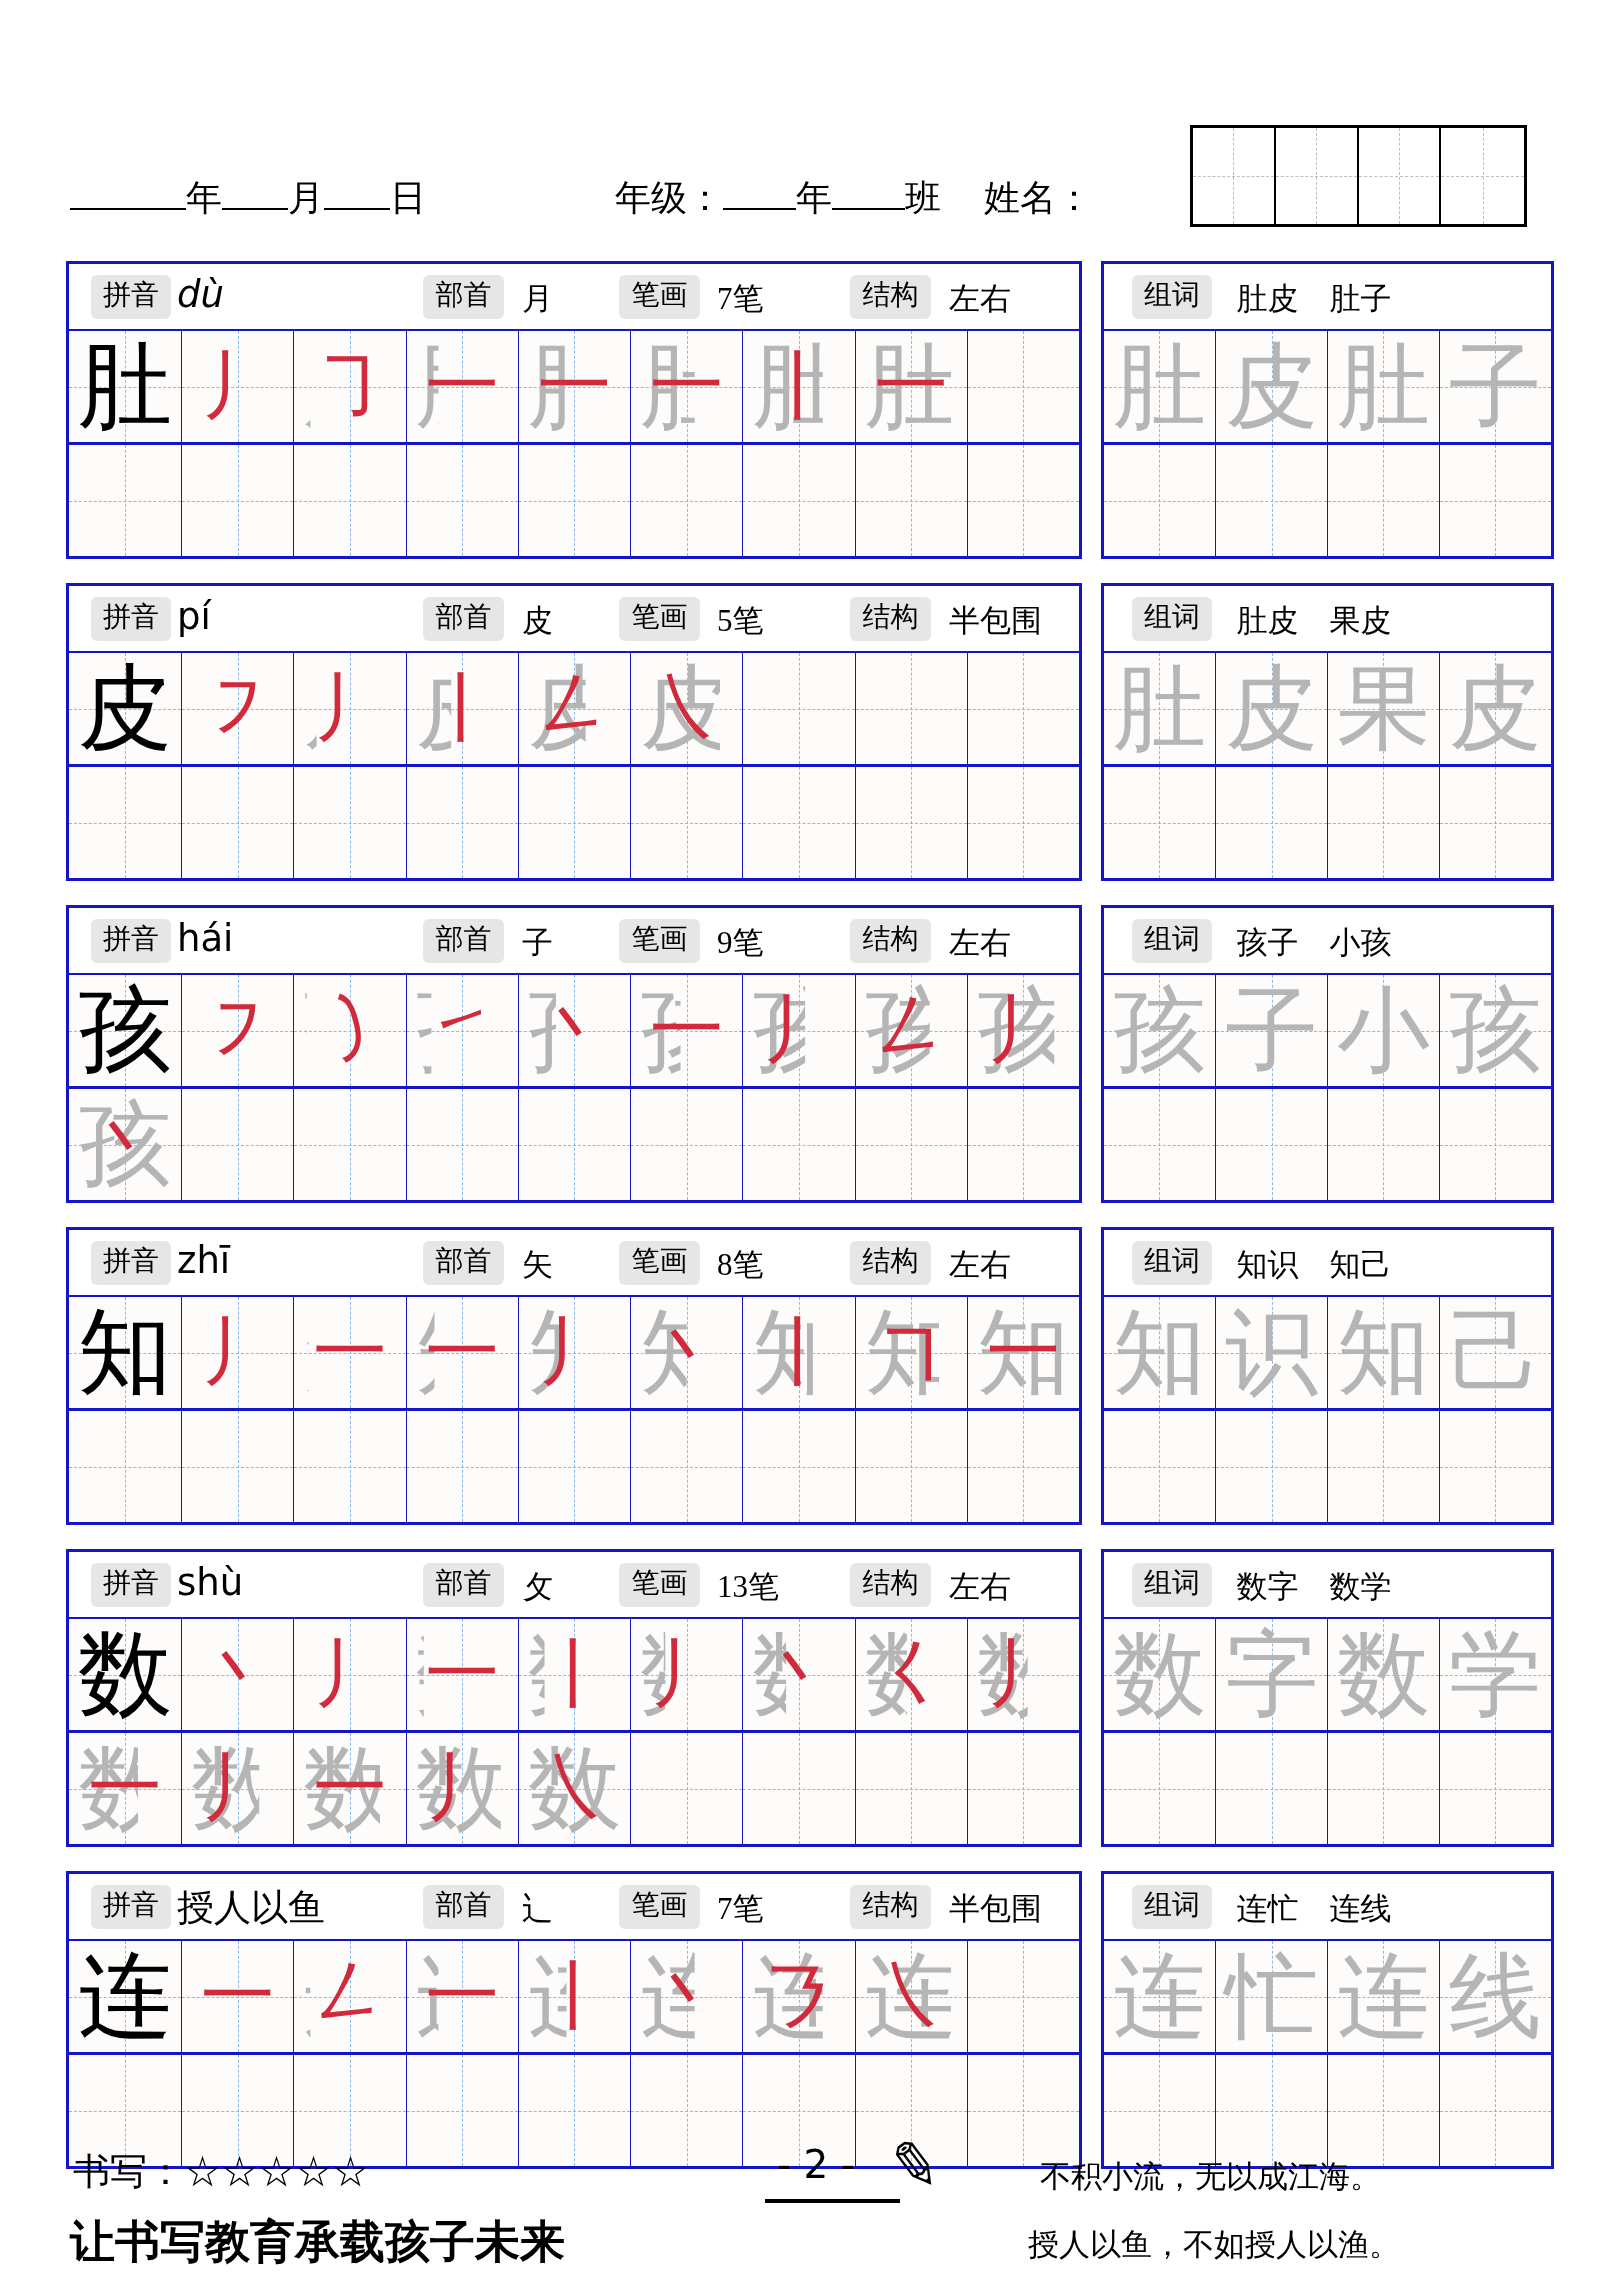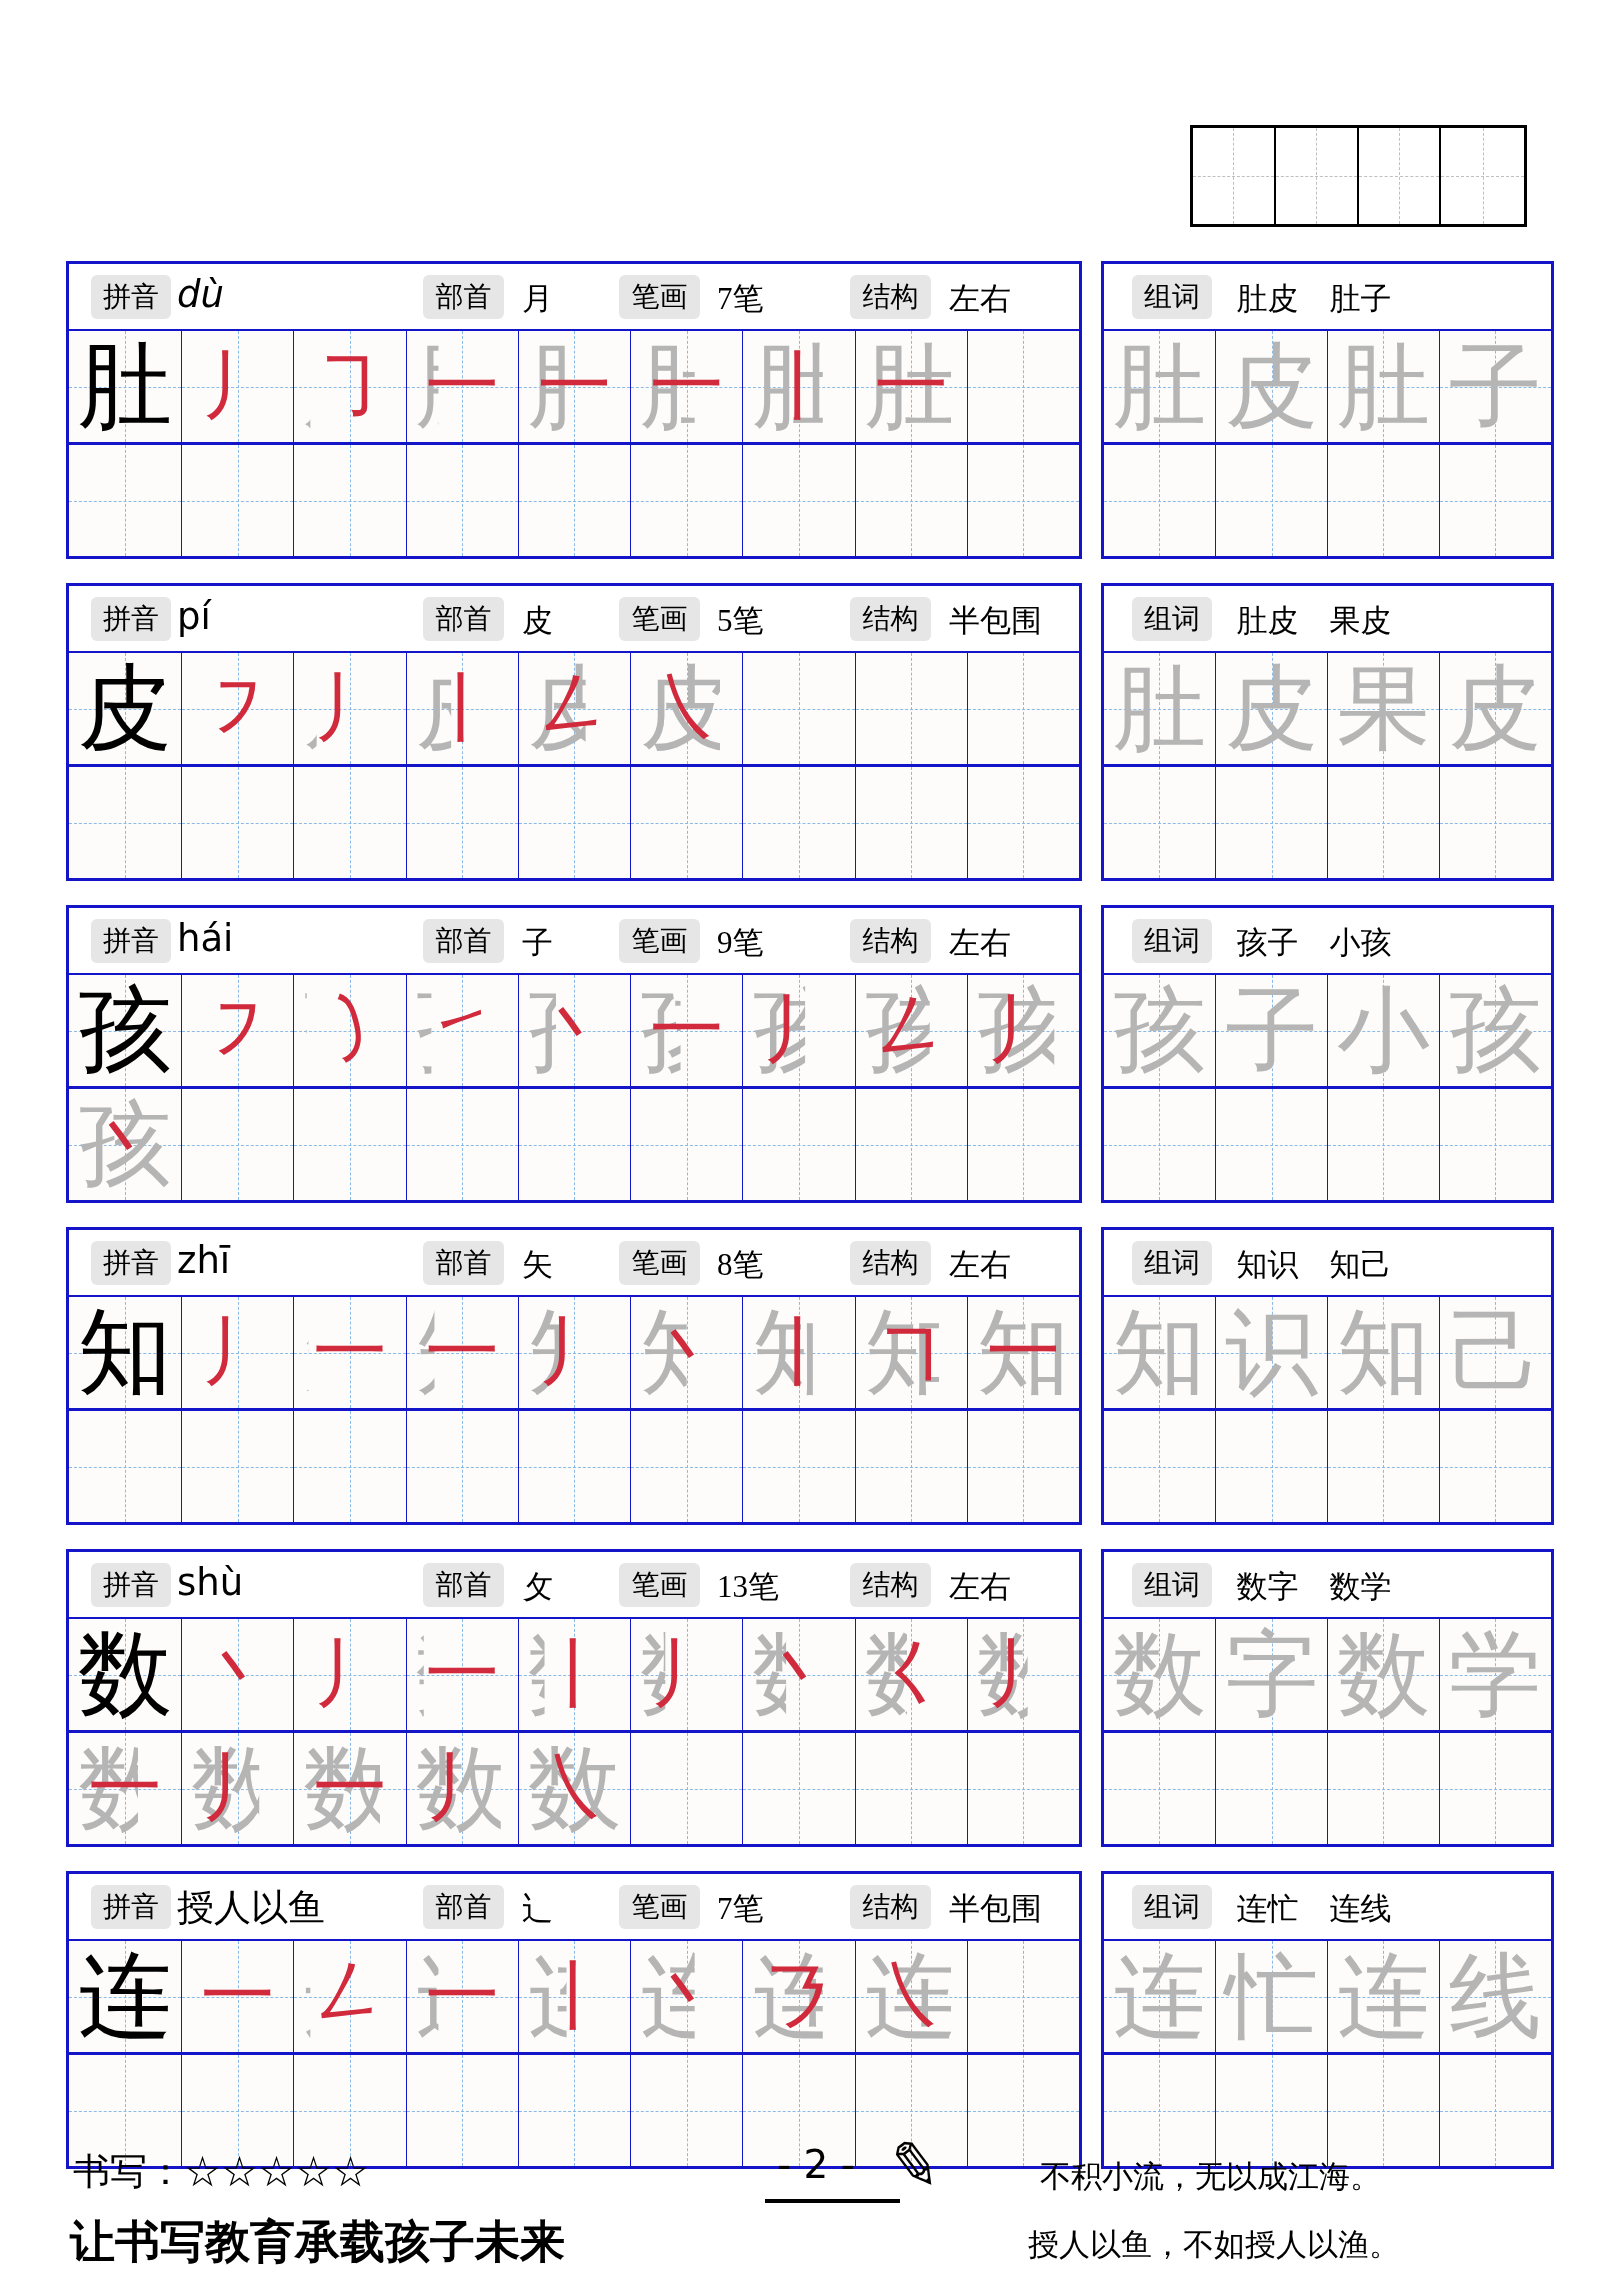--- a/index.html
+++ b/index.html
@@ -35,21 +35,21 @@
   .block-row{display:flex; margin-bottom:24px;}
   .panel{border:3.1px solid #1414c8; box-sizing:border-box; background:#fdfcfa;}
   .left-panel{width:1016px; margin-right:18.5px;}
   .right-panel{width:453px;}
   .panel-header{
     position:relative; height:65px; border-bottom:2.3px solid #1414c8; background:#ffffff;
   }
   .chip{
     position:absolute; top:10.8px; background:#e6e6e6; border-radius:6px;
     font-size:28px; color:#000; padding:5.4px 12.4px; line-height:1.2;
-    font-family:Liberation Sans, sans-serif;
+    font-family:Liberation Mono, monospace;
   }
   .hval{position:absolute; top:14px; font-size:31px; color:#000;}
   .pinyin-val{font-family:"DejaVu Sans", sans-serif; font-size:37px; top:9.3px;}
   .grid-row{display:grid; height:111px;}
   .left-grid{grid-template-columns:repeat(9,1fr);}
   .right-grid{grid-template-columns:repeat(4,1fr);}
   .grid-row.second{border-top:3.1px solid #1414c8;}
   .cell{position:relative; border-left:1.5px solid #1414c8; overflow:hidden;}
   .cell:first-child{border-left:none;}
   .cell::before{content:""; position:absolute; left:50%; top:0; bottom:0; border-left:1.5px dashed #8abbe8; z-index:0;}
@@ -71,20 +71,21 @@
   .pencil{position:absolute; left:889px; top:2129px; font-size:62px; color:#000; transform:rotate(8deg);}
   .quote1{position:absolute; left:1040px; top:2156px; font-size:31px; color:#000;}
   .quote2{position:absolute; left:1028px; top:2224px; font-size:31px; color:#000;}
 </style>
 </head>
 <body>
 
 <div id="page">
 
 
+  <div class="info-row"><span class="blank w150"></span><span>年</span><span class="blank w85"></span><span>月</span><span class="blank w85"></span><span>日</span><span class="info-gap1"></span><span>年级：</span><span class="blank w95"></span><span>年</span><span class="blank w95"></span><span>班</span><span class="info-gap2"></span><span>姓名：</span></div>
 
   <div class="name-grid">
     <div class="name-cell"></div>
     <div class="name-cell"></div>
     <div class="name-cell"></div>
     <div class="name-cell"></div>
   </div>
 
   <div class="blocks">
       <div class="block-row">

